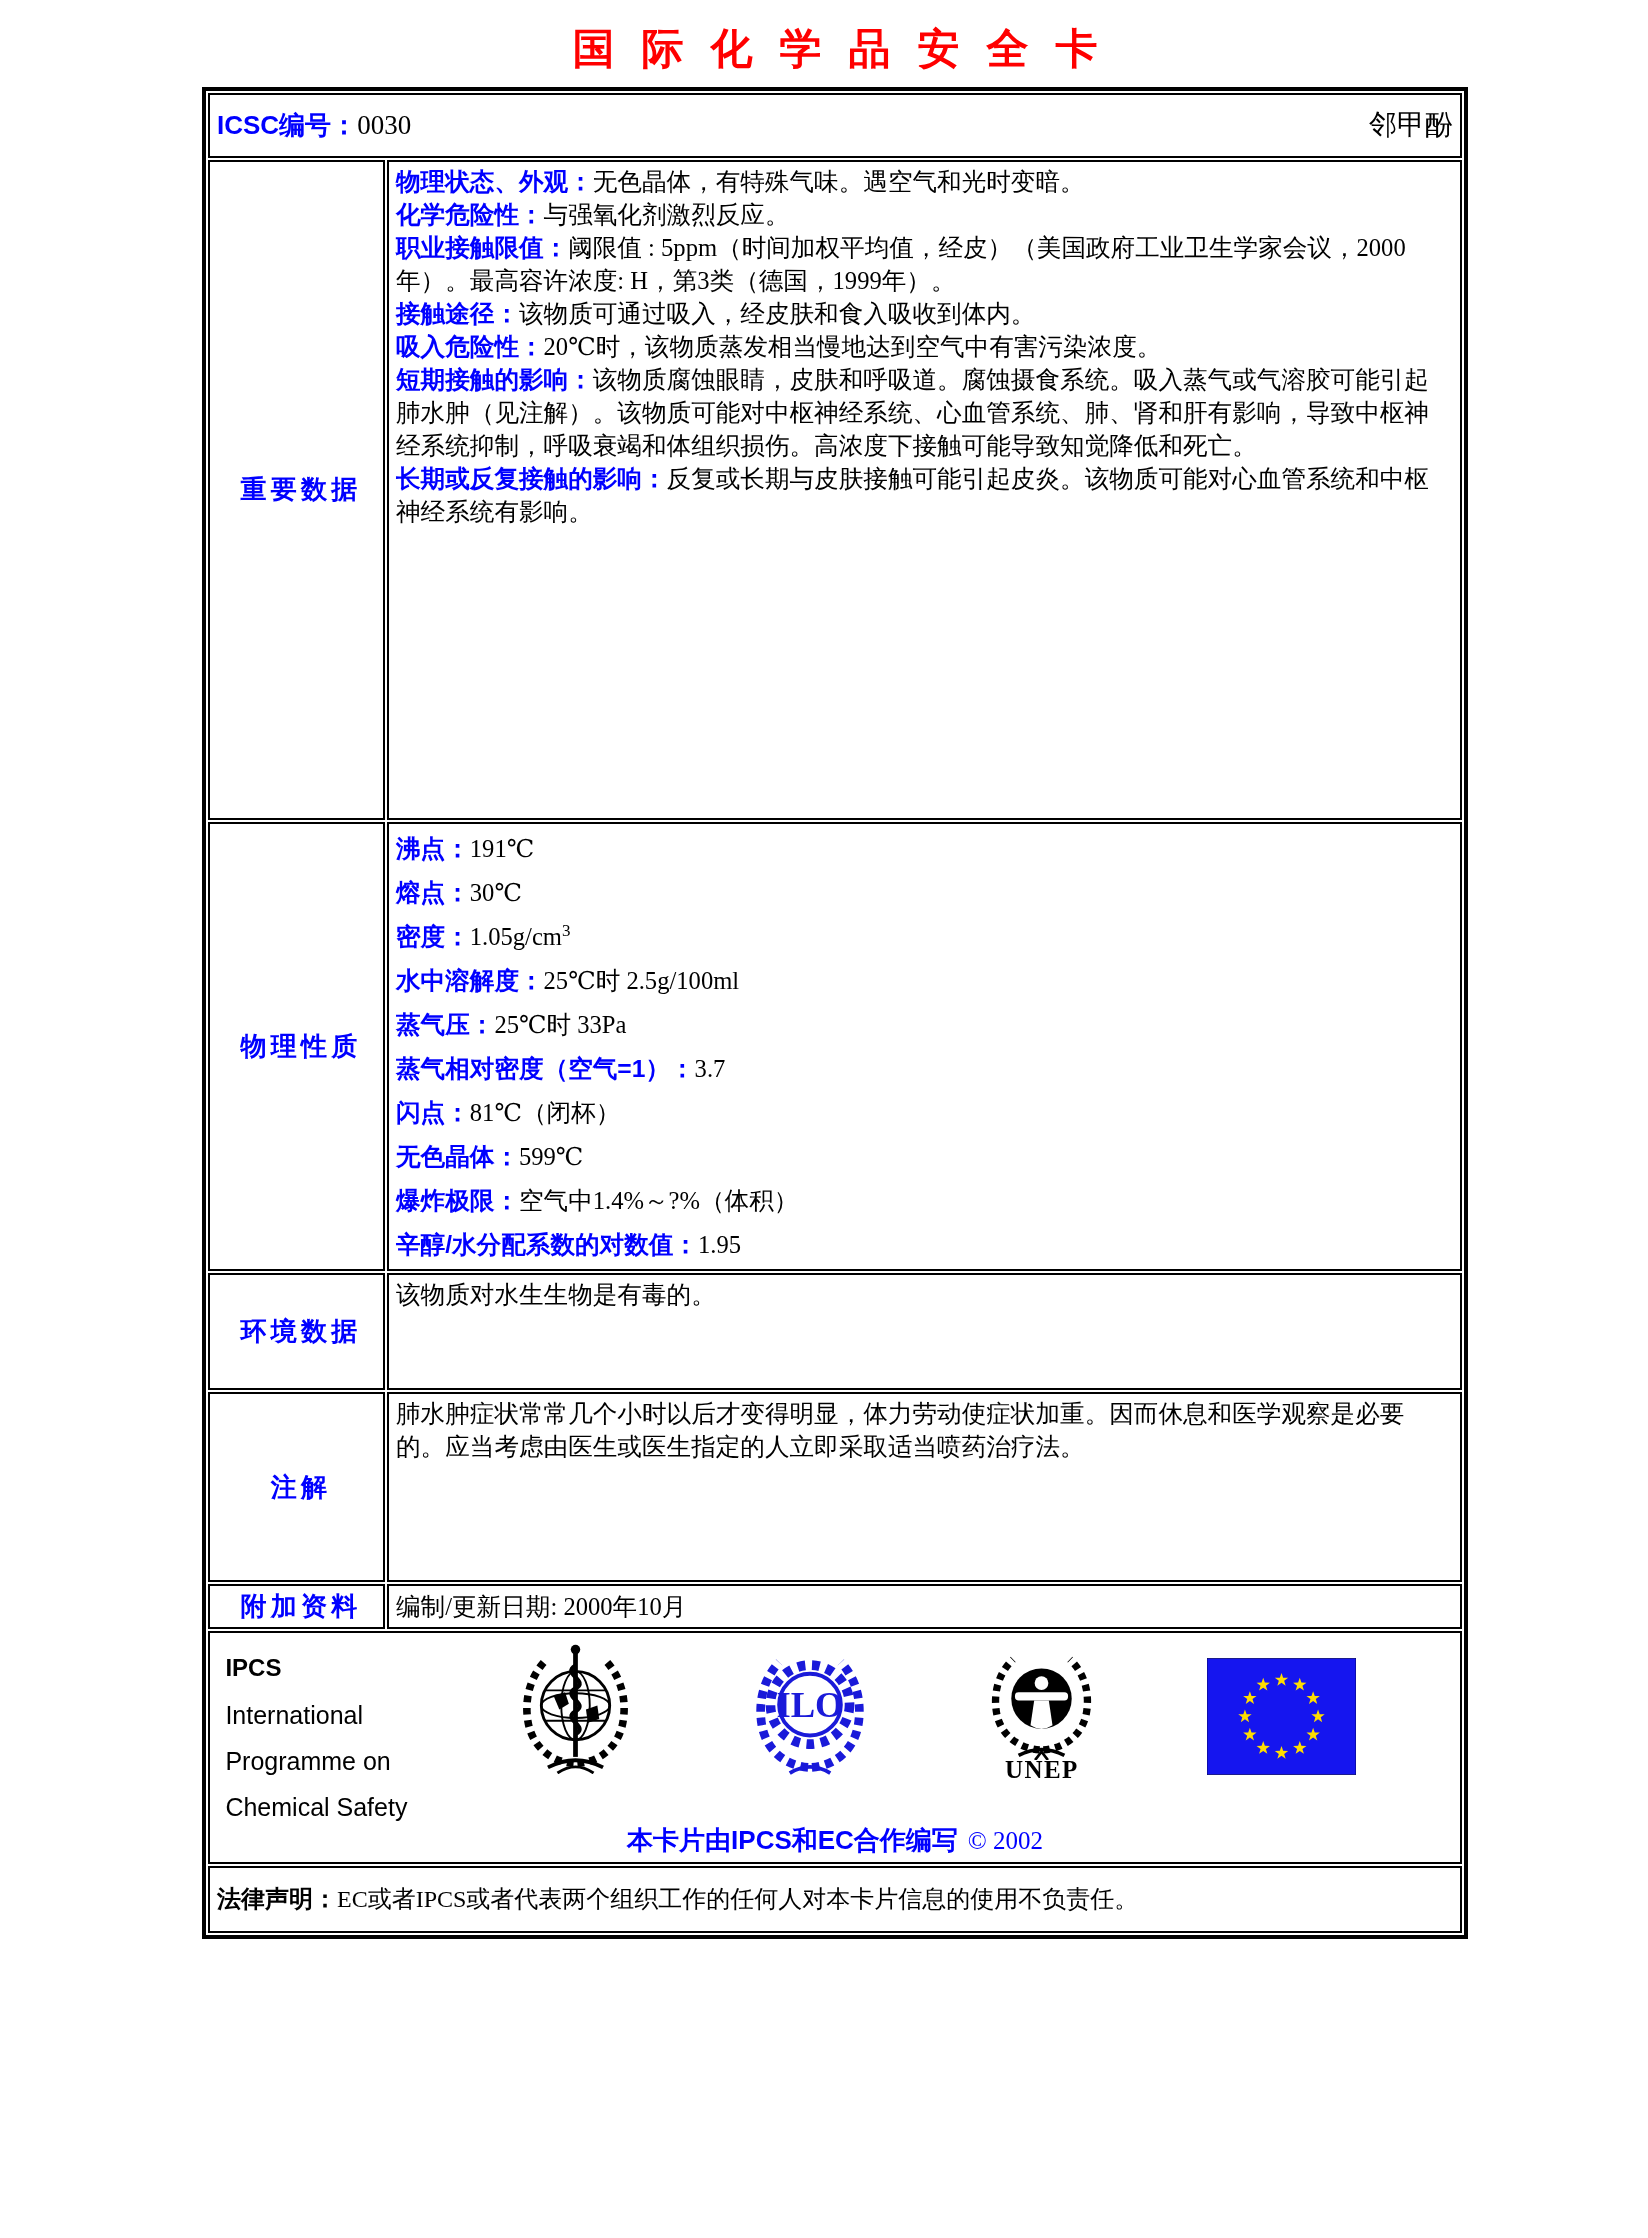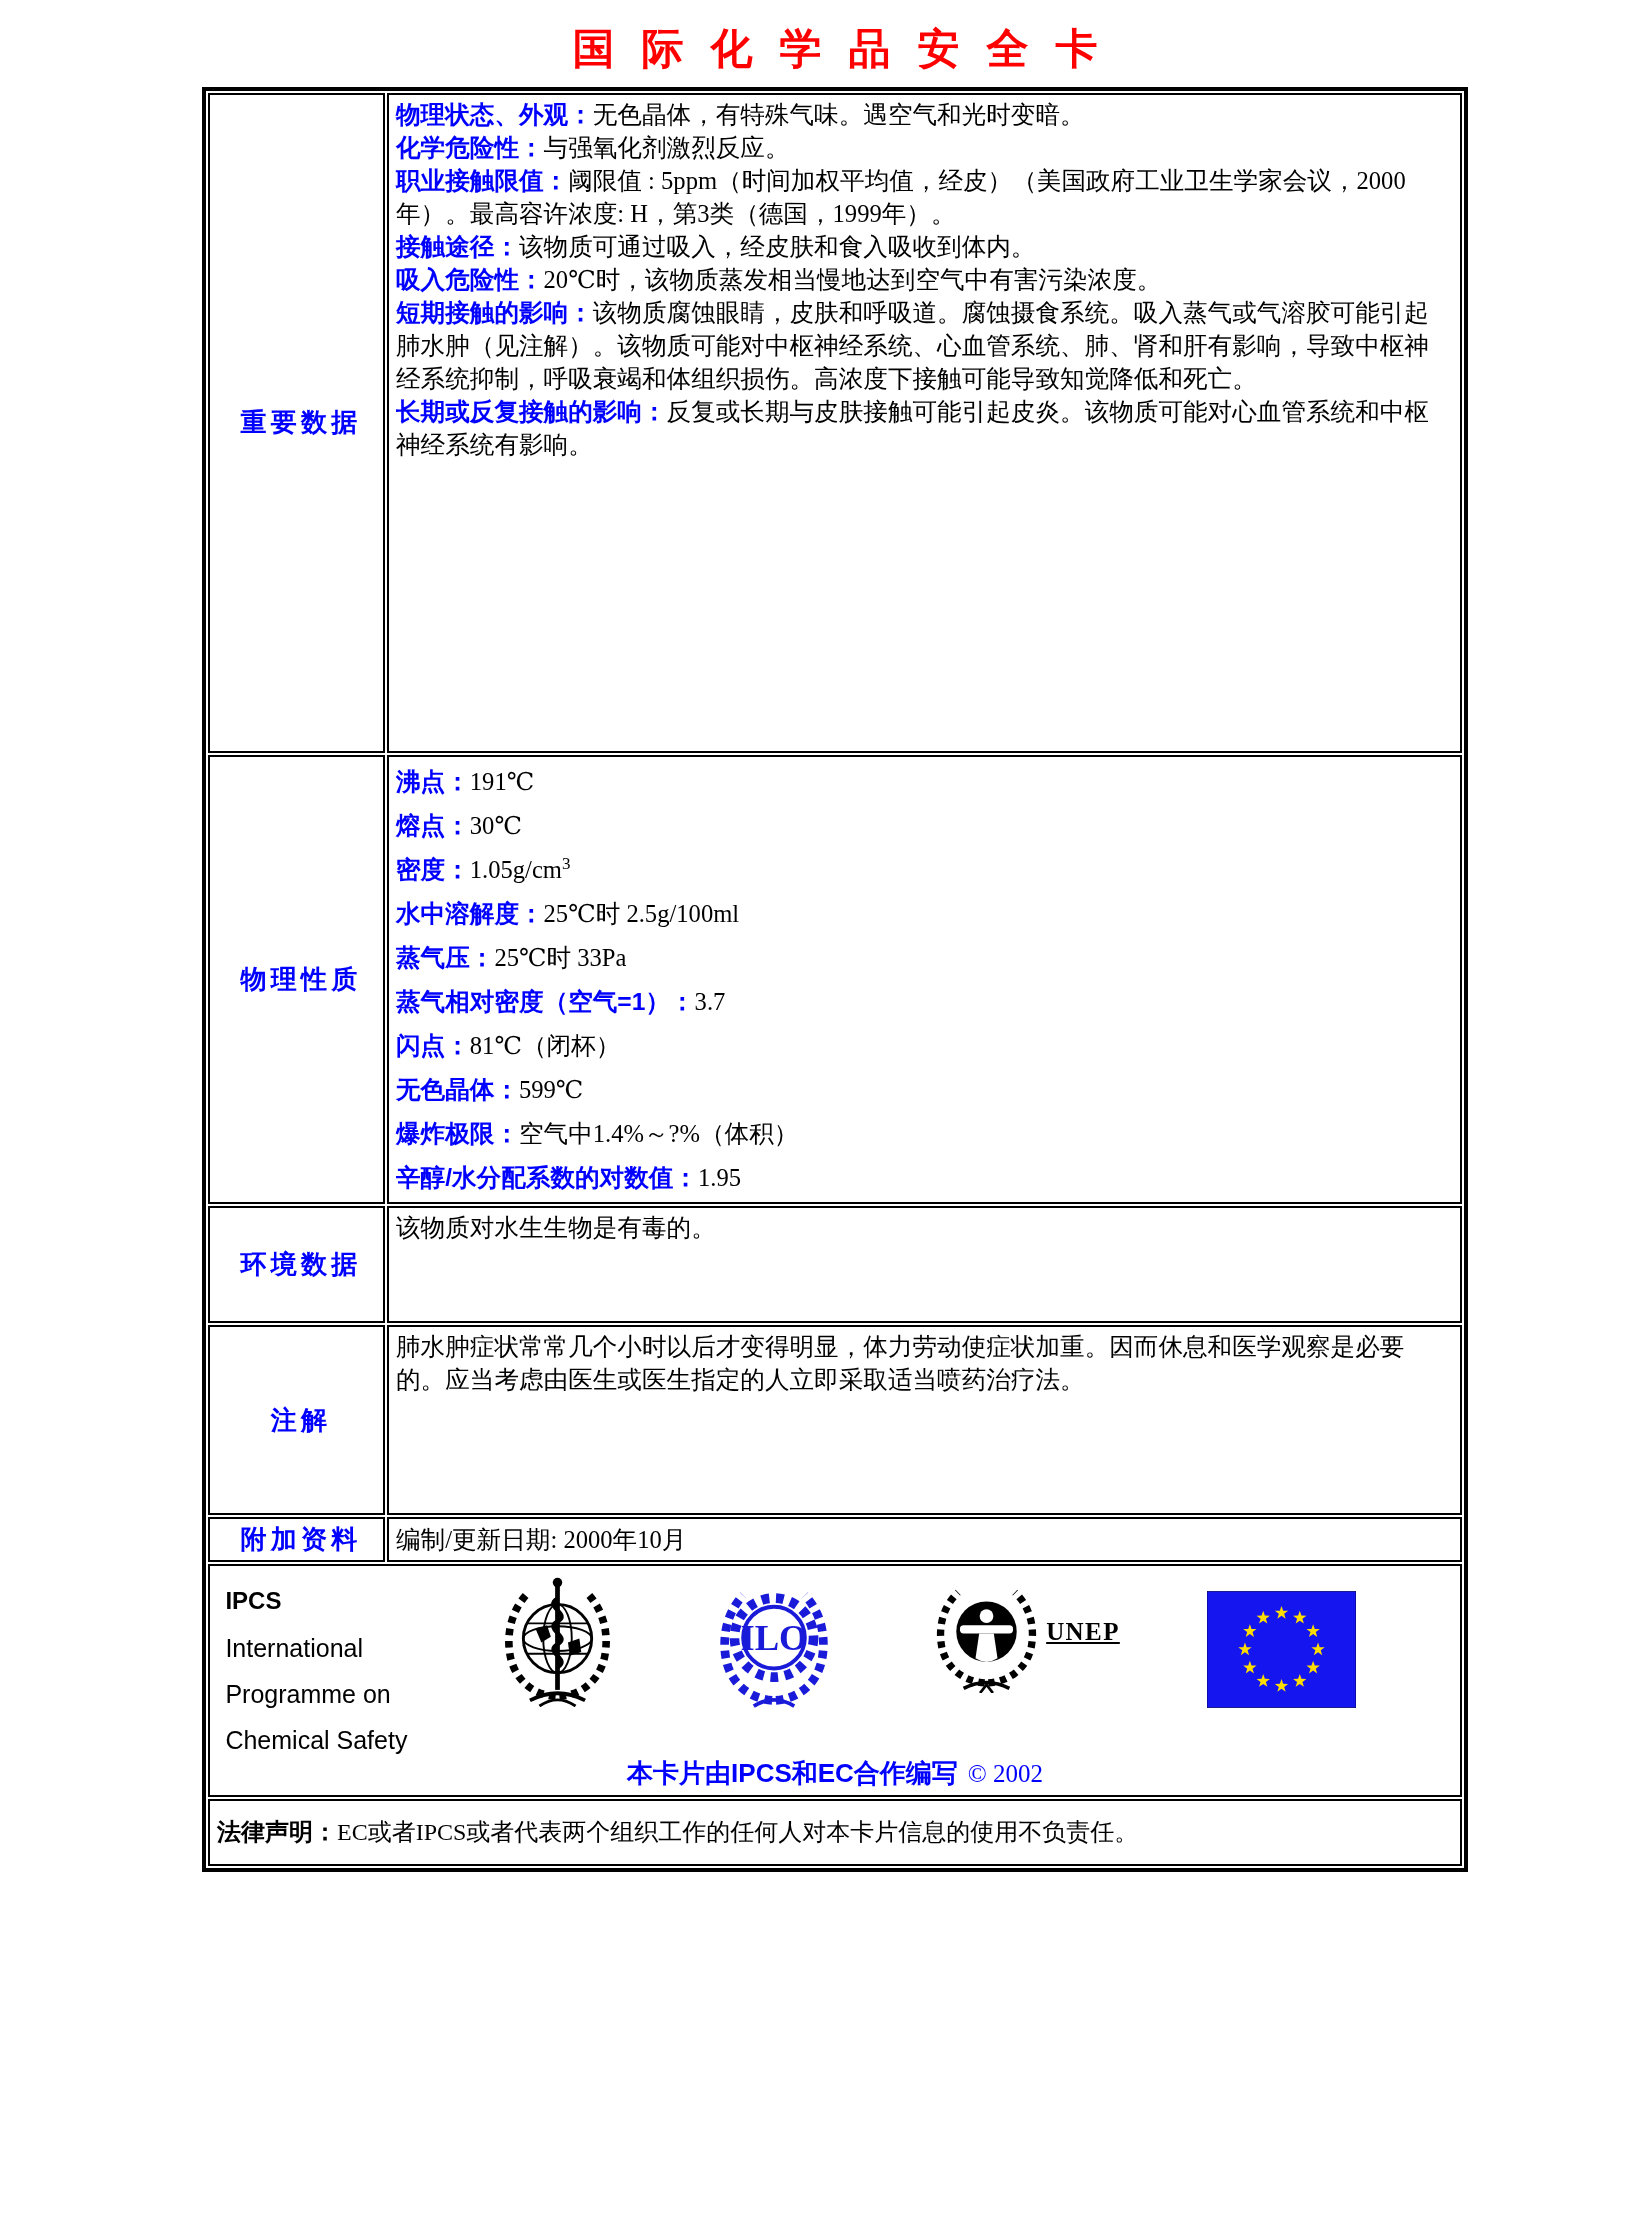--- a/index.html
+++ b/index.html
@@ -84,21 +84,21 @@
   .logos-flex {
     display: flex;
     justify-content: space-between;
     align-items: flex-start;
     padding-right: 91px;
     padding-left: 2.8px;
   }
   .ipcs-block { font-family: "Liberation Sans", "DejaVu Sans", sans-serif; color:#000; padding-top: 12.6px; }
   .ipcs-title { font-weight: bold; font-size: 24px; margin-bottom: 7px; }
   .ipcs-line { font-size: 25px; line-height: 26px; margin-top: 20px; }
-  .logo-box { display: flex; align-items: center; text-decoration: underline; }
+  .logo-box { display: flex; flex-direction: column; align-items: center; }
   .unep-caption {
     font-family: "Liberation Serif", "DejaVu Serif", serif;
     font-weight: bold; font-size: 25px; letter-spacing: 1.4px; color: #000;
     margin-top: -4.2px;
   }
   .eu-box { padding-top: 17px; }
   .credit-line {
     text-align: center;
     margin-top: 2.8px;
     font-size: 26px;
@@ -125,20 +125,30 @@
 
   <h1 class="title">国际化学品安全卡</h1>
 
   <table class="card">
     <colgroup>
         <col class="c-label">
         <col>
       </colgroup>
 
     <tbody>
+        <tr>
+      <td class="cell header-cell" colspan="2">
+        <div class="header-flex">
+          <span>
+            <span class="hlabel">ICSC编号：</span><span class="hnum">0030</span>
+          </span>
+          <span class="hname">邻甲酚</span>
+        </div>
+      </td>
+    </tr>
 
     <tr>
       <td class="cell label-cell" style="height:660px">
         <span class="sec-label">重要数据</span>
       </td>
       <td class="cell">
         <p class="para"><span class="plabel">物理状态、外观：</span><span class="ptext">无色晶体，有特殊气味。遇空气和光时变暗。</span></p>
         <p class="para"><span class="plabel">化学危险性：</span><span class="ptext">与强氧化剂激烈反应。</span></p>
         <p class="para"><span class="plabel">职业接触限值：</span><span class="ptext">阈限值 : 5ppm（时间加权平均值，经皮）（美国政府工业卫生学家会议，2000年）。最高容许浓度: H，第3类（德国，1999年）。</span></p>
         <p class="para"><span class="plabel">接触途径：</span><span class="ptext">该物质可通过吸入，经皮肤和食入吸收到体内。</span></p>

